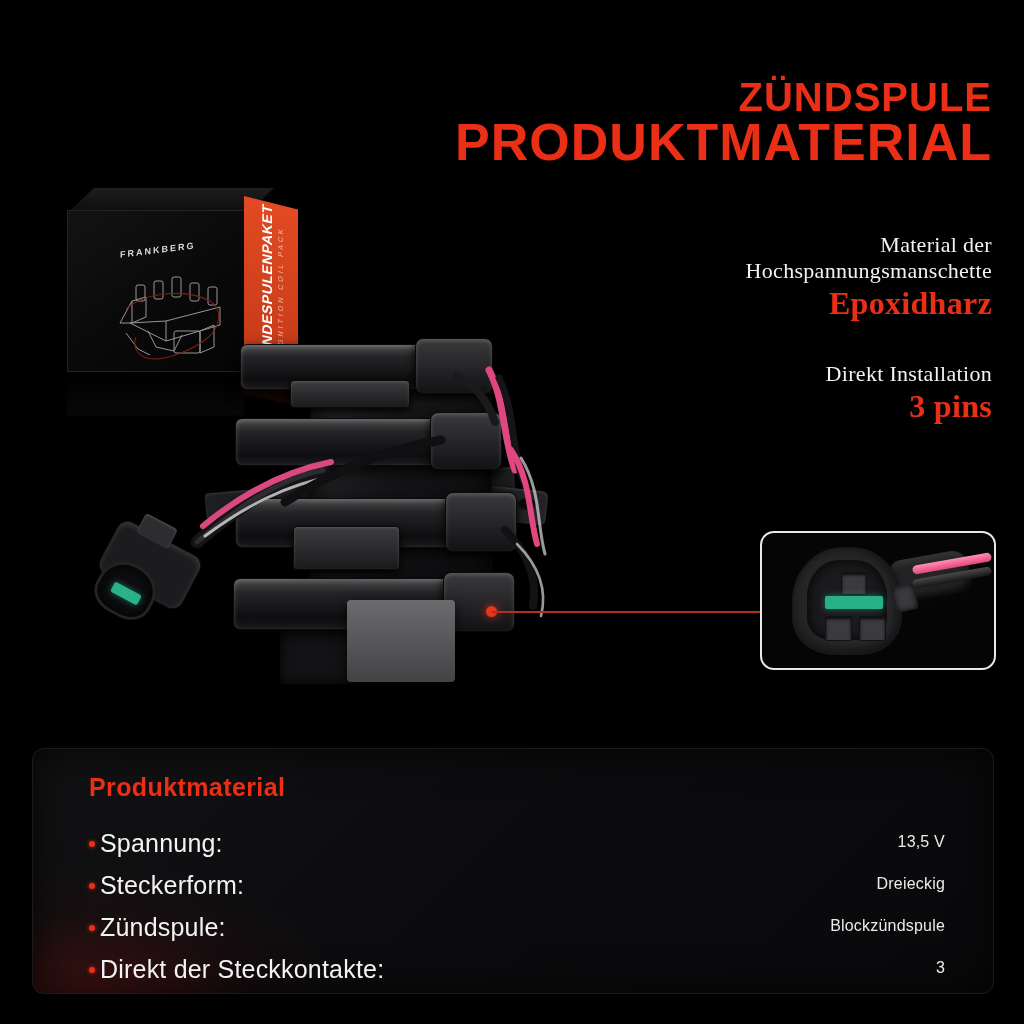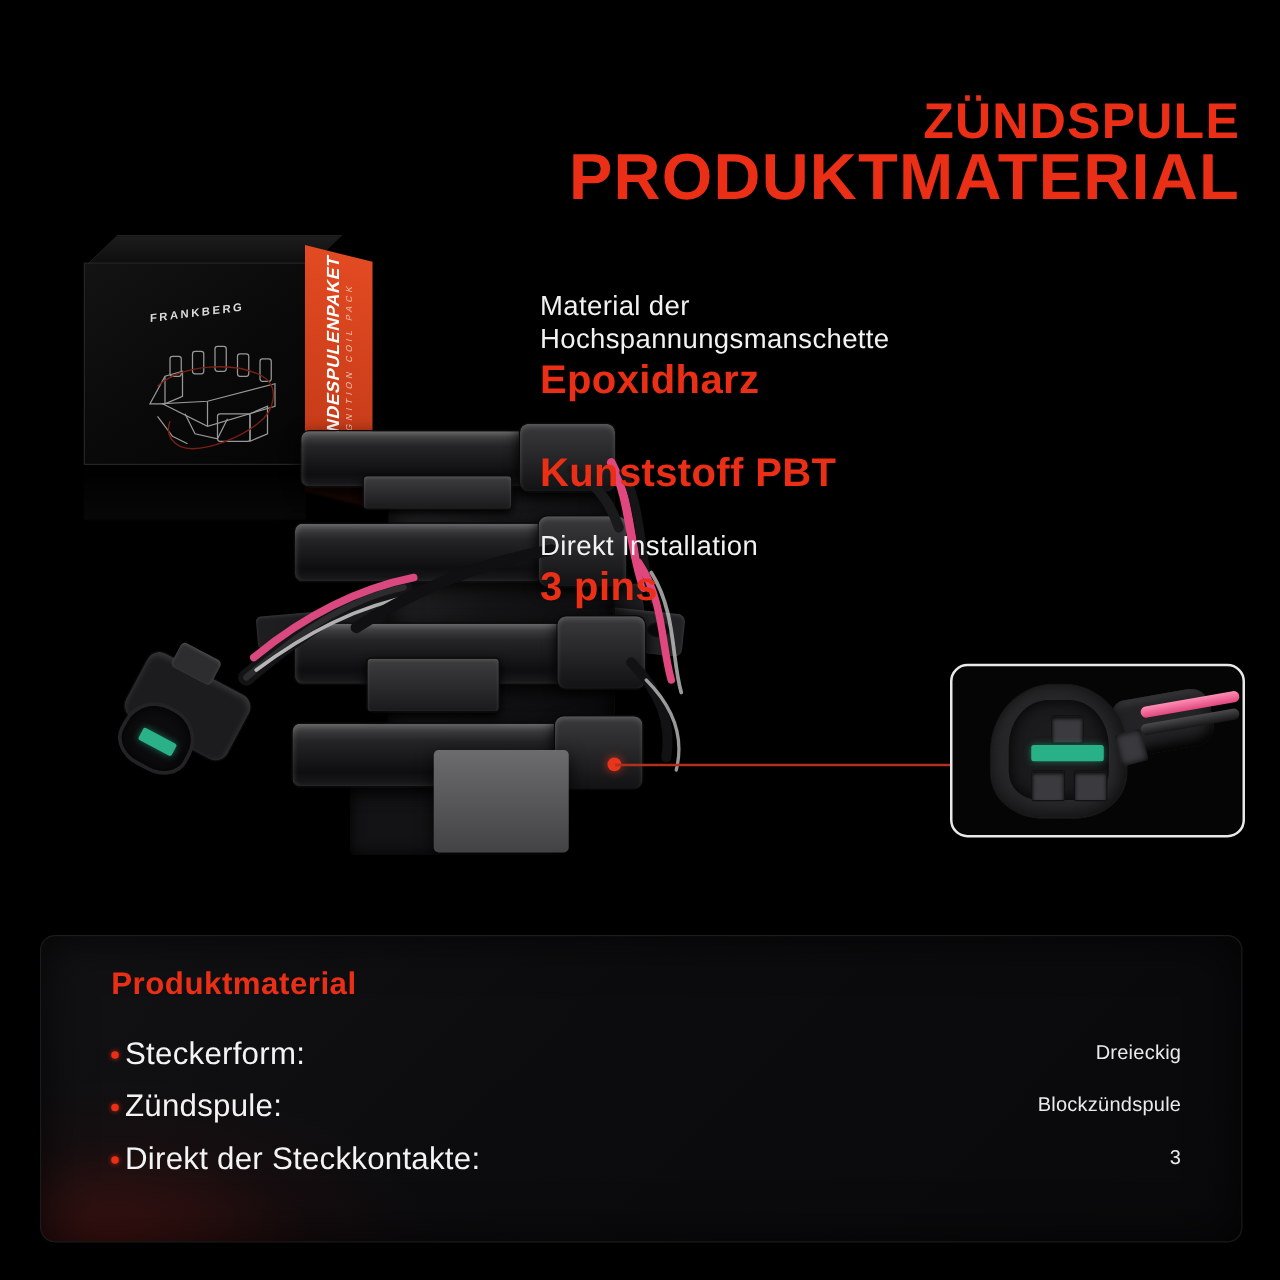--- a/index.html
+++ b/index.html
@@ -15,21 +15,21 @@
   
   .title-block{position:absolute;right:32px;top:78px;text-align:right;width:720px;}
   .title-l1,.title-l2{
     display:block;color:#ea2f16;font-weight:700;letter-spacing:1px;
     line-height:0.98;margin:0;white-space:nowrap;text-align:right;
   }
   .title-l1{font-size:40px;}
   .title-l2{font-size:52px;}
 
   
-  .callouts{position:absolute;right:32px;top:232px;width:560px;text-align:left;}
+  .callouts{position:absolute;right:32px;top:232px;width:560px;text-align:right;font-family:Liberation Serif, serif;}
   .callout{margin-bottom:26px;}
   .callout .c-label{
     display:block;color:#f2f2f2;font-size:22px;line-height:1.18;font-weight:400;letter-spacing:.3px;
   }
   .callout .c-value{
     display:block;color:#ea2f16;font-size:32px;line-height:1.1;font-weight:700;margin-top:2px;letter-spacing:.3px;
   }
   .callout.cal2{margin-top:40px;}
   .callout.cal3{margin-top:28px;}
 
@@ -310,21 +310,20 @@
 
   <div class="callouts">
 
     <div class="callout cal1">
       <span class="c-label">Material der</span>
       <span class="c-label">Hochspannungsmanschette</span>
       <span class="c-value">Epoxidharz</span>
     </div>
 
     <div class="callout cal2">
-      <span class="c-value">Kunststoff PBT</span>
     </div>
 
     <div class="callout cal3">
       <span class="c-label">Direkt Installation</span>
       <span class="c-value">3 pins</span>
     </div>
 
   </div>
 
   <div class="detail-frame">
@@ -342,20 +341,27 @@
       </div>
       <div class="clip"></div>
     </div>
   </div>
 
   <div class="spec-panel">
     <div class="spec-title">Produktmaterial</div>
 
     <div class="spec-list">
 
+      <div class="spec-row">
+        <div class="spec-left">
+          <span class="bullet"></span>
+          <span class="spec-key">Spannung:</span>
+        </div>
+        <span class="spec-val">13,5 V</span>
+      </div>
 
       <div class="spec-row">
         <div class="spec-left">
           <span class="bullet"></span>
           <span class="spec-key">Steckerform:</span>
         </div>
         <span class="spec-val">Dreieckig</span>
       </div>
 
       <div class="spec-row">

